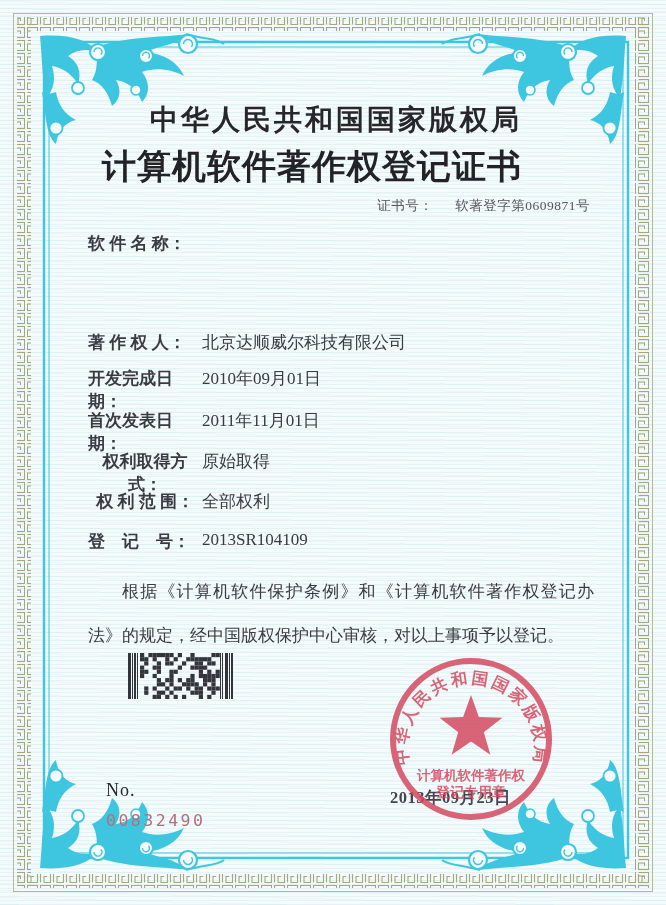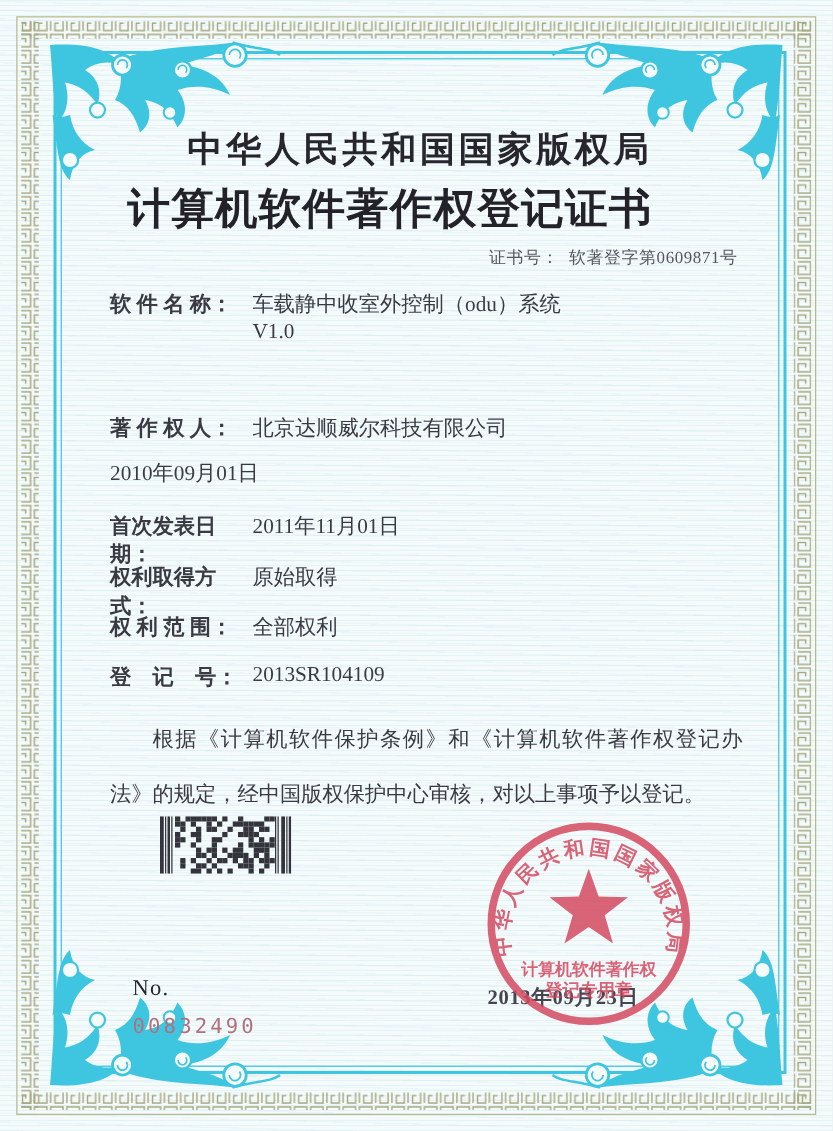--- a/index.html
+++ b/index.html
@@ -26,27 +26,27 @@
     text-align:center;font-size:28px;font-weight:bold;letter-spacing:3px;color:#26262c;
   }
   .cert-title{
     position:absolute;top:144px;left:44px;width:536px;
     text-align:center;font-size:34px;font-weight:bold;letter-spacing:1px;color:#222228;
   }
   .certno{
     position:absolute;top:197px;right:76px;
     font-size:13.5px;color:#55555e;letter-spacing:.5px;
   }
-  .certno .lbl{margin-right:8px;}
+  .certno .lbl{margin-right:22px;}
   .row{position:absolute;left:88px;display:flex;font-size:17px;color:#3a3a42;}
   .row .label{width:114px;font-weight:600;flex:none;}
   .row .value{font-weight:500;}
   .row .version{display:block;}
   .r1{top:232px;} .r2{top:295px;margin-top:36px;} .r3{top:367px;} .r4{top:409px;}
-  .r5{top:450px;} .r6{top:490px;} .r7{top:530px;}
+  .r5{top:450px;text-align:center;} .r6{top:490px;text-align:center;} .r7{top:530px;}
   .statement{
     position:absolute;top:570px;left:88px;width:506px;
     font-size:17px;line-height:44px;text-indent:34px;color:#3a3a42;text-align:justify;
   }
   .barcode{position:absolute;left:128px;top:653px;width:105px;height:46px;}
   .seal{position:absolute;left:384px;top:654px;width:174px;height:174px;opacity:.84;z-index:3;}
   .seal-date{
     position:absolute;left:390px;top:787px;width:150px;z-index:2;
     font-size:16.5px;font-weight:700;letter-spacing:.5px;color:#45454f;
   }
@@ -113,32 +113,29 @@
 
     <div class="authority">中华人民共和国国家版权局</div>
     <div class="cert-title">计算机软件著作权登记证书</div>
 
     <div class="certno">
       <span class="lbl">证书号：</span><span>软著登字第0609871号</span>
     </div>
 
     <div class="row r1">
       <span class="label">软 件 名 称：</span>
-      <span class="value">
-        <span>车载静中收室外控制（odu）系统</span>
-        <span class="version">V1.0</span>
-      </span>
     </div>
 
     <div class="row r2">
       <span class="label">著 作 权 人：</span>
       <span class="value">北京达顺威尔科技有限公司</span>
     </div>
 
     <div class="row r3">
+      <span class="label">开发完成日期：</span>
       <span class="value">2010年09月01日</span>
     </div>
 
     <div class="row r4">
       <span class="label">首次发表日期：</span>
       <span class="value">2011年11月01日</span>
     </div>
 
     <div class="row r5">
       <span class="label">权利取得方式：</span>

